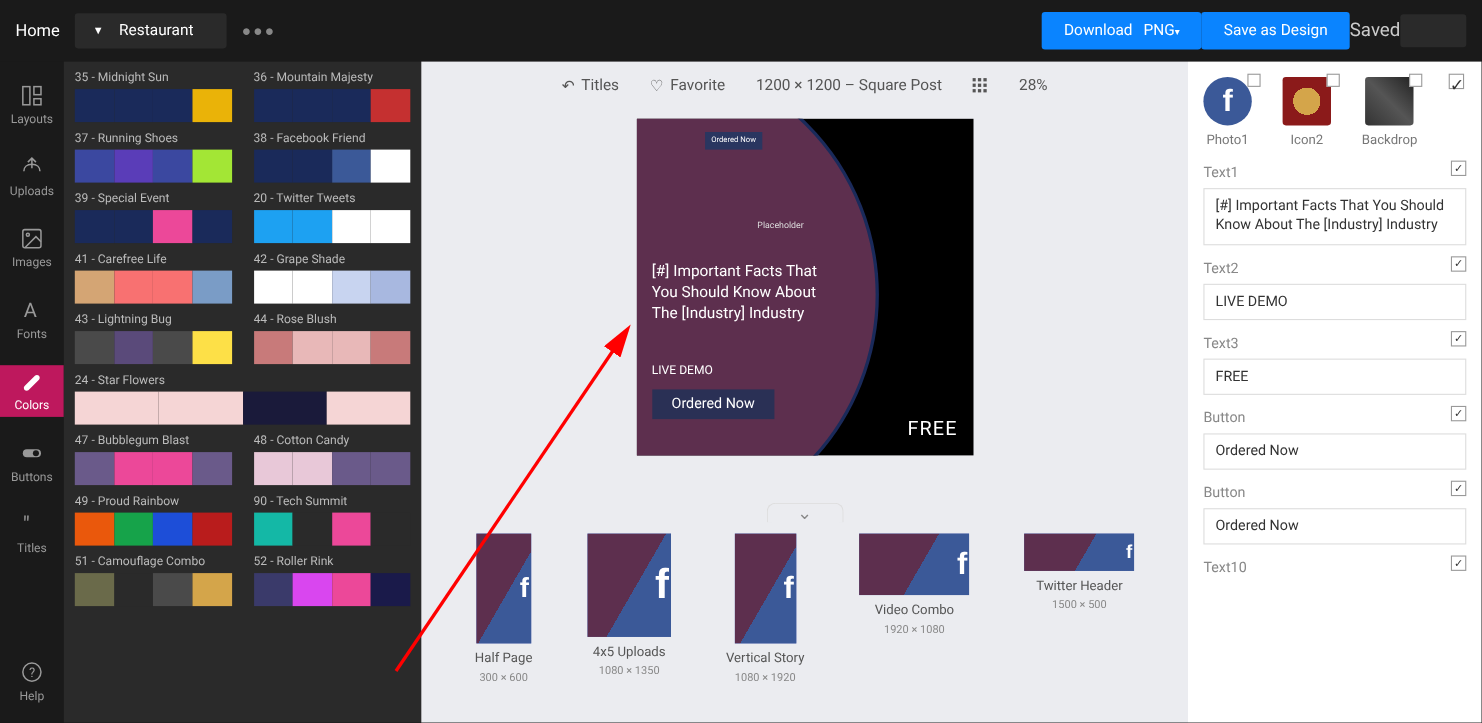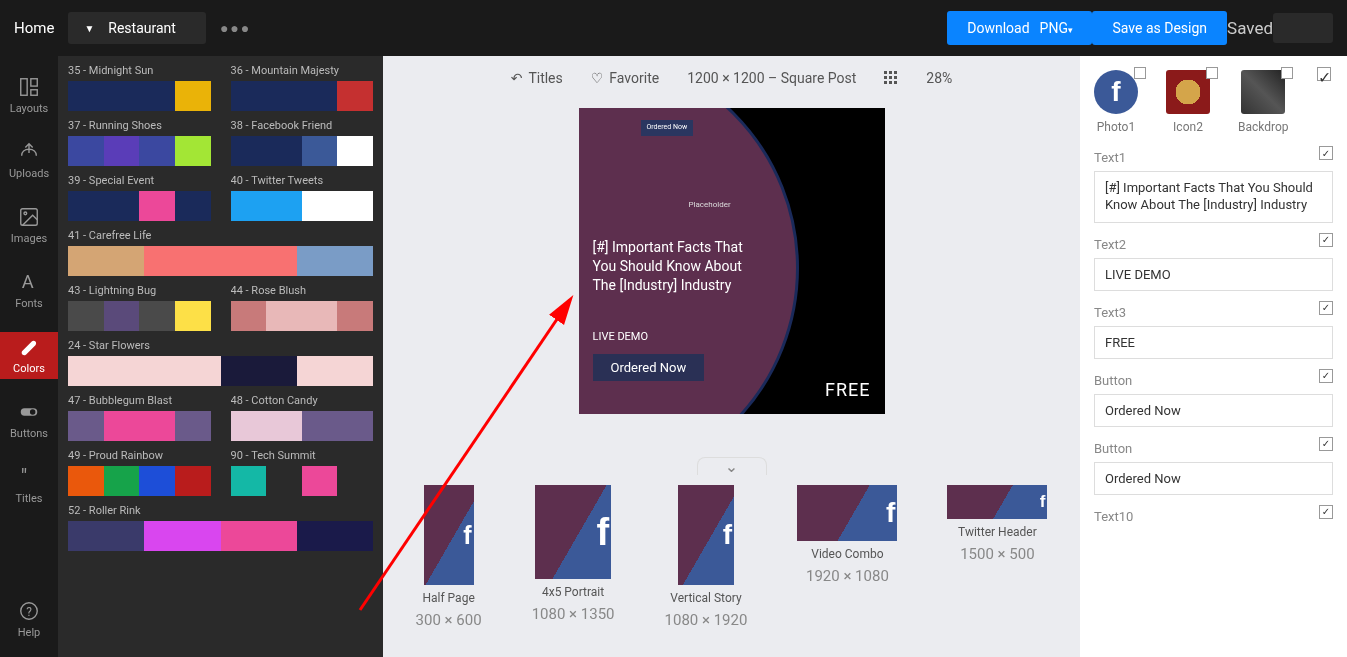--- a/index.html
+++ b/index.html
@@ -9,21 +9,21 @@
 .dropdown-btn{background:#2a2a2a;border-radius:3px;padding:8px 30px 8px 16px;display:flex;align-items:center;gap:14px;color:#fff;font-size:14px}
 .dropdown-btn .caret{font-size:10px}
 .dots{color:#888;font-size:14px;letter-spacing:2px}
 .topbar-right{margin-left:auto;display:flex;align-items:center;}
 .btn-primary{background:#0a84ff;color:#fff;padding:9px 20px;border-radius:3px;font-size:14px;border:none;display:flex;align-items:center;gap:10px}
 .saved{color:#ccc;font-size:17px}
 .user-block{width:60px;height:30px;background:#2a2a2a;border-radius:3px}
 
 .left-rail{position:absolute;left:0;top:56px;width:58px;height:601px;background:#1a1a1a;display:flex;flex-direction:column;align-items:center;padding-top:16px;gap:18px}
 .rail-item{display:flex;flex-direction:column;align-items:center;gap:4px;color:#999;font-size:11px;width:100%;padding:4px 0}
-.rail-item.active{background:#b91c1c}
+.rail-item.active{background:#be185d}
 .rail-item svg{width:22px;height:22px}
 .rail-help{margin-top:auto;margin-bottom:14px}
 
 .palette-panel{position:absolute;left:58px;top:56px;width:325px;height:601px;background:#2a2a2a;overflow-y:auto;padding:8px 10px}
 .palette-row{display:flex;gap:20px;margin-bottom:8px}
 .palette-item{flex:1;min-width:0}
 .palette-label{font-size:11px;color:#bbb;margin-bottom:4px;white-space:nowrap;overflow:hidden;text-overflow:ellipsis}
 .swatch-row{display:flex;height:30px}
 .swatch{flex:1}
 
@@ -37,21 +37,21 @@
 .preview-placeholder{position:absolute;top:92px;left:110px;color:#ddd;font-size:8px}
 .preview-headline{position:absolute;top:130px;left:14px;color:#fff;font-size:14px;line-height:1.35;width:170px}
 .preview-subtext{position:absolute;top:222px;left:14px;color:#fff;font-size:11px}
 .preview-cta{position:absolute;top:246px;left:14px;background:#2a3055;color:#fff;padding:6px 18px;font-size:13px}
 .preview-free{position:absolute;bottom:14px;right:14px;color:#fff;font-size:18px;letter-spacing:1px}
 
 .format-strip{height:190px;display:flex;align-items:flex-start;justify-content:center;gap:50px;padding-top:18px;position:relative}
 .format-strip .collapse-handle{position:absolute;top:-10px;left:50%;transform:translateX(-50%);width:70px;height:18px;background:#ebecf0;border:1px solid #ddd;border-bottom:none;border-radius:8px 8px 0 0;display:flex;align-items:center;justify-content:center;color:#888}
 .format-item{display:flex;flex-direction:column;align-items:center;gap:6px;color:#555;font-size:12px}
 .format-thumb{background:#5d6fb3;position:relative;overflow:hidden}
-.format-item .dims{font-size:15px;color:#888}
+.format-item .dims{font-size:10px;color:#888}
 
 .right-panel{position:absolute;left:1080px;top:56px;width:267px;height:601px;background:#fff;color:#333;overflow-y:auto;padding:14px 14px 0 14px}
 .media-row{display:flex;gap:28px;margin-bottom:16px;align-items:flex-start}
 .media-item{display:flex;flex-direction:column;align-items:center;gap:6px;font-size:12px;color:#777;position:relative}
 .media-thumb{width:44px;height:44px;border-radius:3px;position:relative}
 .media-thumb .chk{position:absolute;top:-3px;right:-8px;width:12px;height:12px;border:1px solid #999;background:#fff}
 .media-extra-chk{position:absolute;top:-3px;right:2px;width:14px;height:14px;border:1px solid #999}
 .fb-circle{width:44px;height:44px;border-radius:50%;background:#3b5998;display:flex;align-items:center;justify-content:center;color:#fff;font-weight:bold;font-size:28px;font-family:Arial}
 
 .field-group{margin-bottom:14px;position:relative}
@@ -189,39 +189,48 @@
       <div class="palette-item">
         <div class="palette-label">39 - Special Event</div>
         <div class="swatch-row">
           <div class="swatch" style="background: rgb(26, 42, 90);"></div>
           <div class="swatch" style="background: rgb(26, 42, 90);"></div>
           <div class="swatch" style="background: rgb(236, 72, 153);"></div>
           <div class="swatch" style="background: rgb(26, 42, 90);"></div>
         </div>
       </div>
       <div class="palette-item">
-        <div class="palette-label">40 - Twitter Tweets</div>
+        <div class="palette-label">20 - Twitter Tweets</div>
         <div class="swatch-row">
           <div class="swatch" style="background: rgb(29, 161, 242);"></div>
           <div class="swatch" style="background: rgb(29, 161, 242);"></div>
           <div class="swatch" style="background: rgb(255, 255, 255);"></div>
           <div class="swatch" style="background: rgb(255, 255, 255);"></div>
         </div>
       </div>
     </div>
     <div class="palette-row">
       <div class="palette-item">
         <div class="palette-label">41 - Carefree Life</div>
         <div class="swatch-row">
           <div class="swatch" style="background: rgb(212, 165, 116);"></div>
           <div class="swatch" style="background: rgb(248, 113, 113);"></div>
           <div class="swatch" style="background: rgb(248, 113, 113);"></div>
           <div class="swatch" style="background: rgb(122, 156, 198);"></div>
         </div>
       </div>
+      <div class="palette-item">
+        <div class="palette-label">42 - Grape Shade</div>
+        <div class="swatch-row">
+          <div class="swatch" style="background: rgb(255, 255, 255);"></div>
+          <div class="swatch" style="background: rgb(255, 255, 255);"></div>
+          <div class="swatch" style="background: rgb(200, 212, 240);"></div>
+          <div class="swatch" style="background: rgb(168, 184, 224);"></div>
+        </div>
+      </div>
     </div>
     <div class="palette-row">
       <div class="palette-item">
         <div class="palette-label">43 - Lightning Bug</div>
         <div class="swatch-row">
           <div class="swatch" style="background: rgb(74, 74, 74);"></div>
           <div class="swatch" style="background: rgb(90, 74, 122);"></div>
           <div class="swatch" style="background: rgb(74, 74, 74);"></div>
           <div class="swatch" style="background: rgb(253, 224, 71);"></div>
         </div>
@@ -281,20 +290,29 @@
         <div class="palette-label">90 - Tech Summit</div>
         <div class="swatch-row">
           <div class="swatch" style="background: rgb(20, 184, 166);"></div>
           <div class="swatch" style="background: rgb(42, 42, 42);"></div>
           <div class="swatch" style="background: rgb(236, 72, 153);"></div>
           <div class="swatch" style="background: rgb(42, 42, 42);"></div>
         </div>
       </div>
     </div>
     <div class="palette-row">
+      <div class="palette-item">
+        <div class="palette-label">51 - Camouflage Combo</div>
+        <div class="swatch-row">
+          <div class="swatch" style="background: rgb(106, 106, 74);"></div>
+          <div class="swatch" style="background: rgb(42, 42, 42);"></div>
+          <div class="swatch" style="background: rgb(74, 74, 74);"></div>
+          <div class="swatch" style="background: rgb(212, 165, 74);"></div>
+        </div>
+      </div>
       <div class="palette-item">
         <div class="palette-label">52 - Roller Rink</div>
         <div class="swatch-row">
           <div class="swatch" style="background: rgb(58, 58, 106);"></div>
           <div class="swatch" style="background: rgb(217, 70, 239);"></div>
           <div class="swatch" style="background: rgb(236, 72, 153);"></div>
           <div class="swatch" style="background: rgb(26, 26, 74);"></div>
         </div>
       </div>
     </div>
@@ -350,21 +368,21 @@
           <div style="position:absolute;right:2px;top:50%;transform:translateY(-50%);color:#fff;font-weight:bold;font-size:25px;font-family:Arial">f</div>
         </div>
         <div>Half Page</div>
         <div class="dims">300 × 600</div>
       </div>
       <div class="format-item">
         <div class="format-thumb" style="width: 76px; height: 94px;">
           <div style="position:absolute;inset:0;background:linear-gradient(120deg,#5d2f4e 55%,#3b5998 55%)"></div>
           <div style="position:absolute;right:2px;top:50%;transform:translateY(-50%);color:#fff;font-weight:bold;font-size:38px;font-family:Arial">f</div>
         </div>
-        <div>4x5 Portrait</div>
+        <div>4x5 Uploads</div>
         <div class="dims">1080 × 1350</div>
       </div>
       <div class="format-item">
         <div class="format-thumb" style="width: 56px; height: 100px;">
           <div style="position:absolute;inset:0;background:linear-gradient(120deg,#5d2f4e 55%,#3b5998 55%)"></div>
           <div style="position:absolute;right:2px;top:50%;transform:translateY(-50%);color:#fff;font-weight:bold;font-size:28px;font-family:Arial">f</div>
         </div>
         <div>Vertical Story</div>
         <div class="dims">1080 × 1920</div>
       </div>

